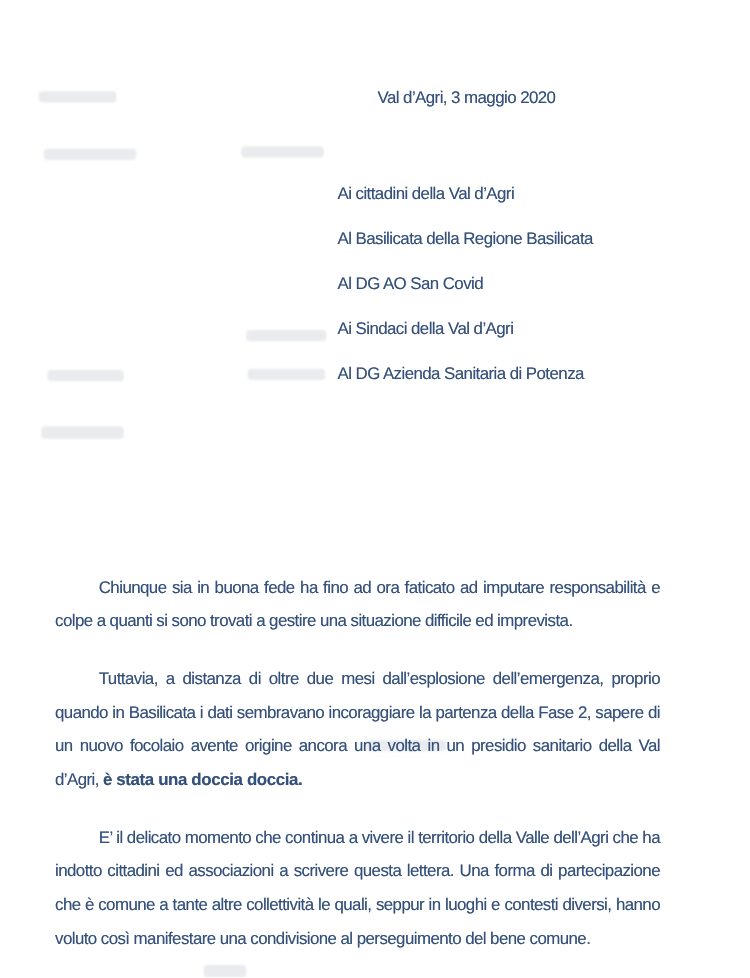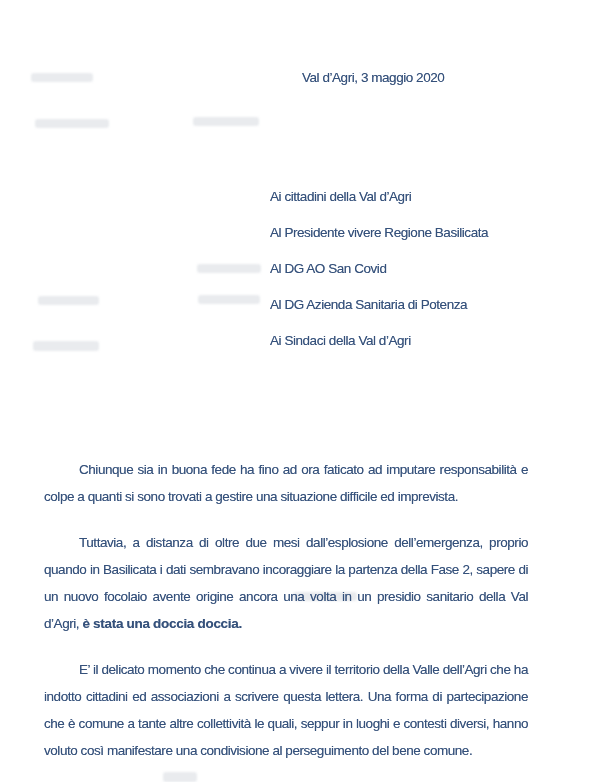--- a/index.html
+++ b/index.html
@@ -27,21 +27,20 @@
     font-size: 13.5px;
     letter-spacing: -0.45px;
     line-height: 28px;
     white-space: nowrap;
   }
   .recipients {
     position: absolute;
     left: 270px;
     top: 141px;
     width: 272px;
-    margin-top: 42px;
   }
   .recipient {
     margin: 0 0 8px 0;
     font-size: 13.5px;
     letter-spacing: -0.45px;
     line-height: 28px;
     text-align: justify;
   }
   .letter-body {
     position: absolute;
@@ -90,24 +89,24 @@
   <div class="smudge s5"></div>
   <div class="smudge s6"></div>
   <div class="smudge s7"></div>
   <div class="smudge s8"></div>
   <div class="smudge s9"></div>
 
   <div class="date-line txt">Val d’Agri, 3 maggio 2020</div>
 
   <div class="recipients">
     <p class="recipient txt">Ai cittadini della Val d’Agri</p>
-    <p class="recipient txt">Al Presidente vivere Regione Basilicata</p>
+    <p class="recipient txt">Al Basilicata della Regione Basilicata</p>
     <p class="recipient txt">Al DG AO San Covid</p>
+    <p class="recipient txt">Ai Sindaci della Val d’Agri</p>
     <p class="recipient txt">Al DG Azienda Sanitaria di Potenza</p>
-    <p class="recipient txt">Ai Sindaci della Val d’Agri</p>
   </div>
 
   <div class="letter-body">
     <p class="para txt"><span>Chiunque sia in buona fede ha fino ad ora faticato ad imputare responsabilità e colpe a quanti si sono trovati a gestire una situazione difficile ed imprevista.</span></p>
     <p class="para txt"><span>Tuttavia, a distanza di oltre due mesi dall’esplosione dell’emergenza, proprio quando in Basilicata i dati sembravano incoraggiare la partenza della Fase 2, sapere di un nuovo focolaio avente origine ancora una volta in un presidio sanitario della Val d’Agri, </span><strong>è stata una doccia doccia.</strong></p>
     <p class="para txt"><span>E’ il delicato momento che continua a vivere il territorio della Valle dell’Agri che ha indotto cittadini ed associazioni a scrivere questa lettera. Una forma di partecipazione che è comune a tante altre collettività le quali, seppur in luoghi e contesti diversi, hanno voluto così manifestare una condivisione al perseguimento del bene comune.</span></p>
   </div>
 
 </div>
 

